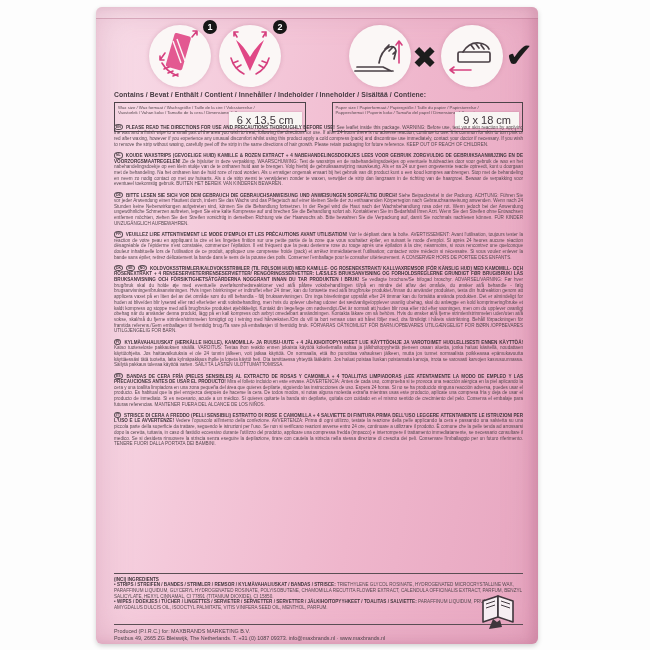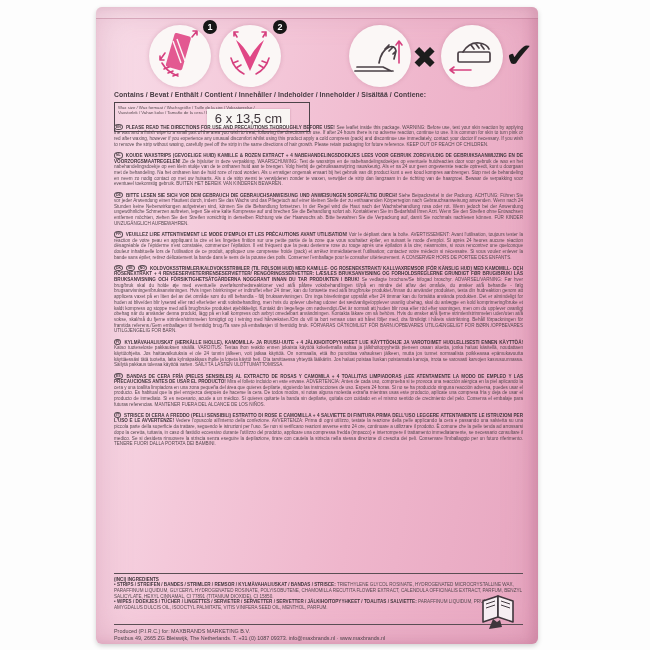--- a/index.html
+++ b/index.html
@@ -29,21 +29,21 @@
     color:#fff;font-size:9px;font-weight:bold;text-align:center;line-height:14px;
   }
   .b1{left:90px}.b2{left:160px}
   .markx{position:absolute;left:299px;top:22px;font-size:30px;font-weight:bold;color:#1c1c1c;}
   .markv{position:absolute;left:392px;top:17px;font-size:34px;font-weight:bold;color:#1c1c1c;}
   
   .contains{position:absolute;top:78px;left:1px;right:0;font-size:6.8px;font-weight:bold;color:#453a41;letter-spacing:.1px;}
   .sizes{position:absolute;top:89px;left:1px;right:0;display:flex;gap:26px;}
   .size-box{position:relative;width:196px;height:30px;border:1px solid #4d4349;padding:2px 3px;box-sizing:border-box;}
   .size-label{display:block;width:150px;font-size:4.3px;line-height:5.4px;color:#564a50;}
-  .size-chip{position:absolute;right:19px;bottom:3px;background:#f8f5f3;padding:2px 8px;font-size:13px;color:#3f363c;box-shadow:0 0 2px rgba(120,60,90,.3);}
+  .size-chip{position:absolute;right:3px;bottom:3px;background:#f8f5f3;padding:2px 8px;font-size:11px;color:#3f363c;box-shadow:0 0 2px rgba(120,60,90,.3);}
   
   .sections{position:absolute;top:111px;left:1px;right:0;height:449px;overflow:hidden;}
   .sec{margin:0 0 4.6px 0;font-size:4.6px;line-height:5.7px;color:#564a50;text-align:justify;}
   .sec b{color:#42383e;}
   .badge{
     display:inline-block;font-size:3.5px;line-height:4.4px;color:#42383e;font-weight:bold;
     border:0.5px solid #5a4e54;border-radius:50%;padding:0 1px;margin-right:1.5px;vertical-align:.5px;
   }
   
   .inci{position:absolute;top:560px;left:1px;right:0;border-top:1px solid #5a4e54;padding-top:2.5px;
@@ -100,20 +100,24 @@
       </div>
       <span class="markv">✔</span>
     </div>
 
     <div class="contains">Contains / Bevat / Enthält / Contient / Innehåller / Indeholder / Inneholder / Sisältää / Contiene:</div>
 
     <div class="sizes">
       <div class="size-box">
         <span class="size-label">Wax size / Wax formaat / Wachsgröße / Taille de la cire / Voksstørrelse / Vaxstorlek / Vahan koko / Tamaño de la cera / Dimensione della cera:</span>
         <span class="size-chip">6 x 13,5 cm</span>
+      </div>
+      <div class="size-box">
+        <span class="size-label">Paper size / Papierformaat / Papiergröße / Taille du papier / Papirstørrelse / Pappersformat / Paperin koko / Tamaño del papel / Dimensione della carta:</span>
+        <span class="size-chip">9 x 18 cm</span>
       </div>
     </div>
 
     <div class="sections">
       <p class="sec">
         <span class="badge">EN</span>
         <b>PLEASE READ THE DIRECTIONS FOR USE AND PRECAUTIONS THOROUGHLY BEFORE USE!</b>
         <span>See leaflet inside this package.</span>
         <span>WARNING: Before use, test your skin reaction by applying the wax and a finish wipe to a small part of the area you wish to treat, following the directions for use. If after 24 hours there is no adverse reaction, continue to use. It is common for skin to turn pink or red after waxing, however if you experience any unusual discomfort whilst using this product apply a cold compress (pack) and discontinue use immediately, contact your doctor if necessary. If you wish to remove the strip without waxing, carefully peel off the strip in the same directions of hair growth. Please retain packaging for future reference. KEEP OUT OF REACH OF CHILDREN.</span>
       </p>

